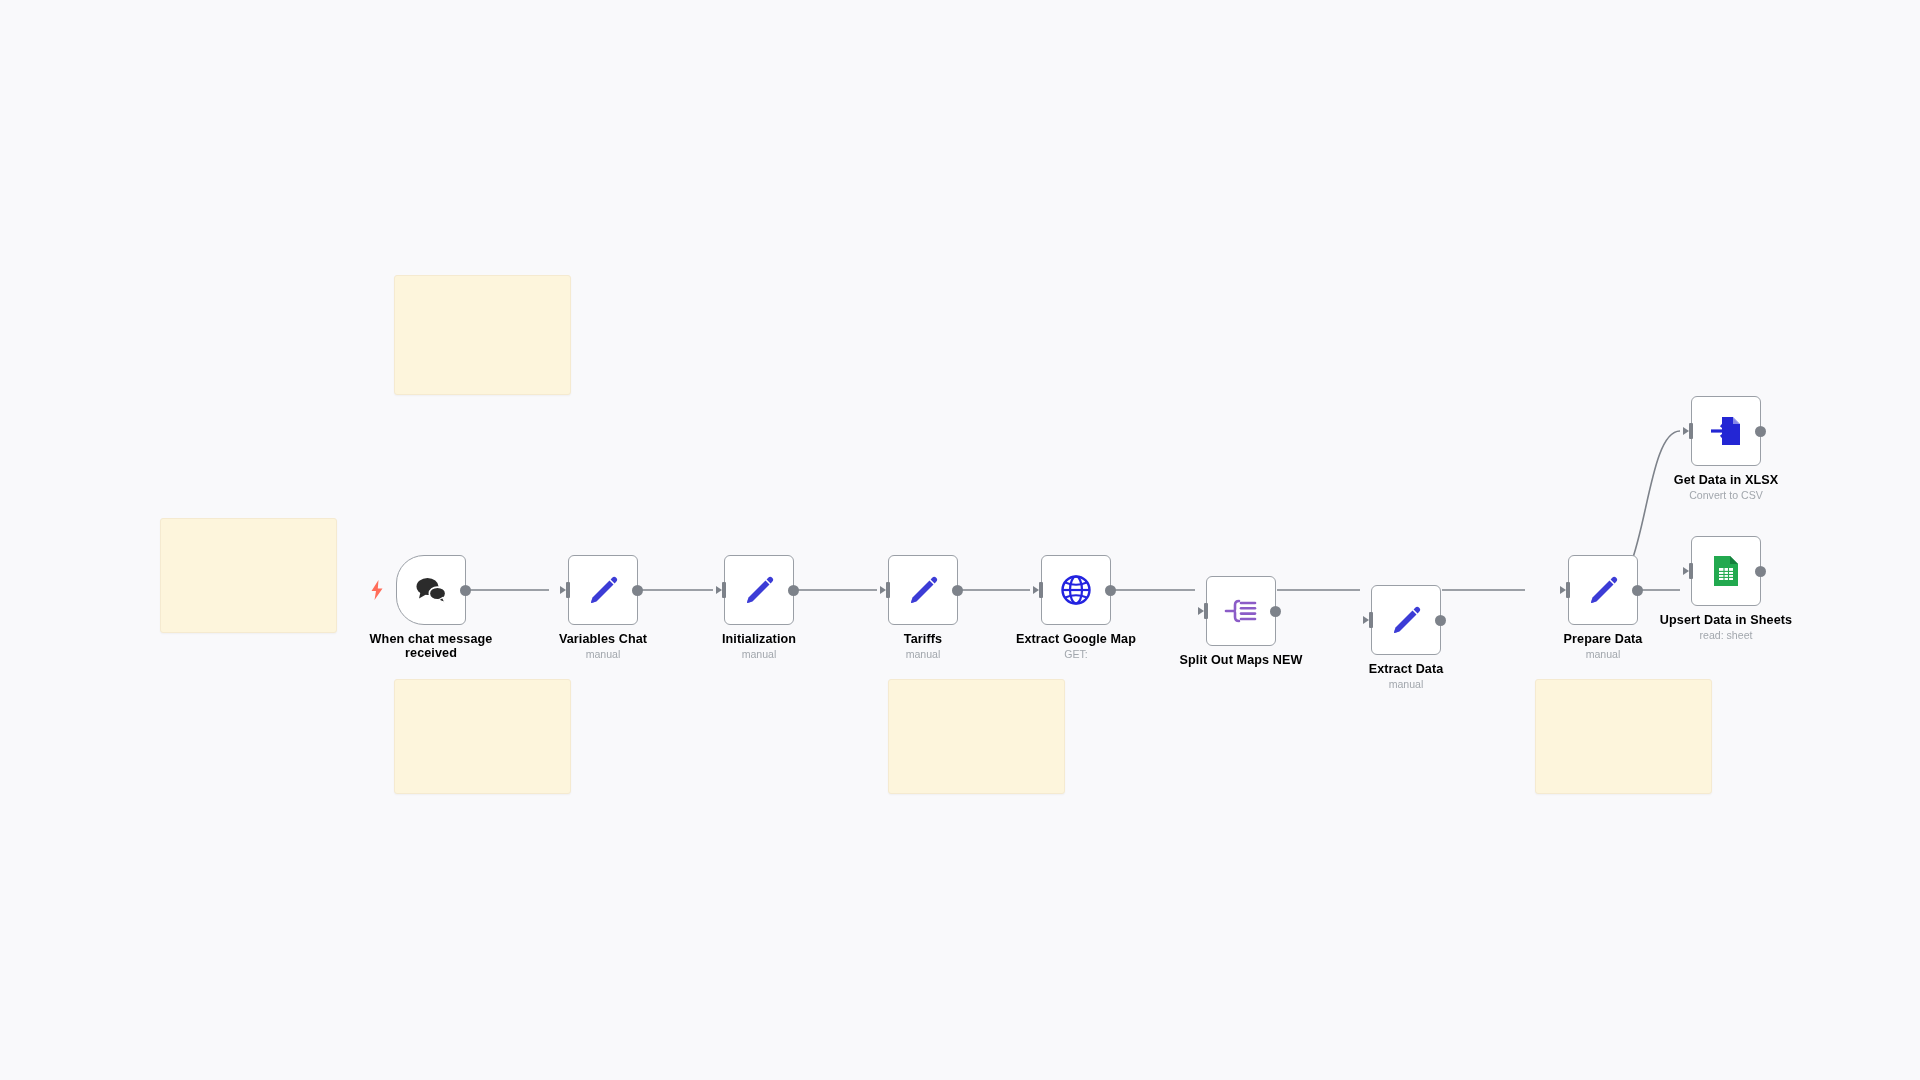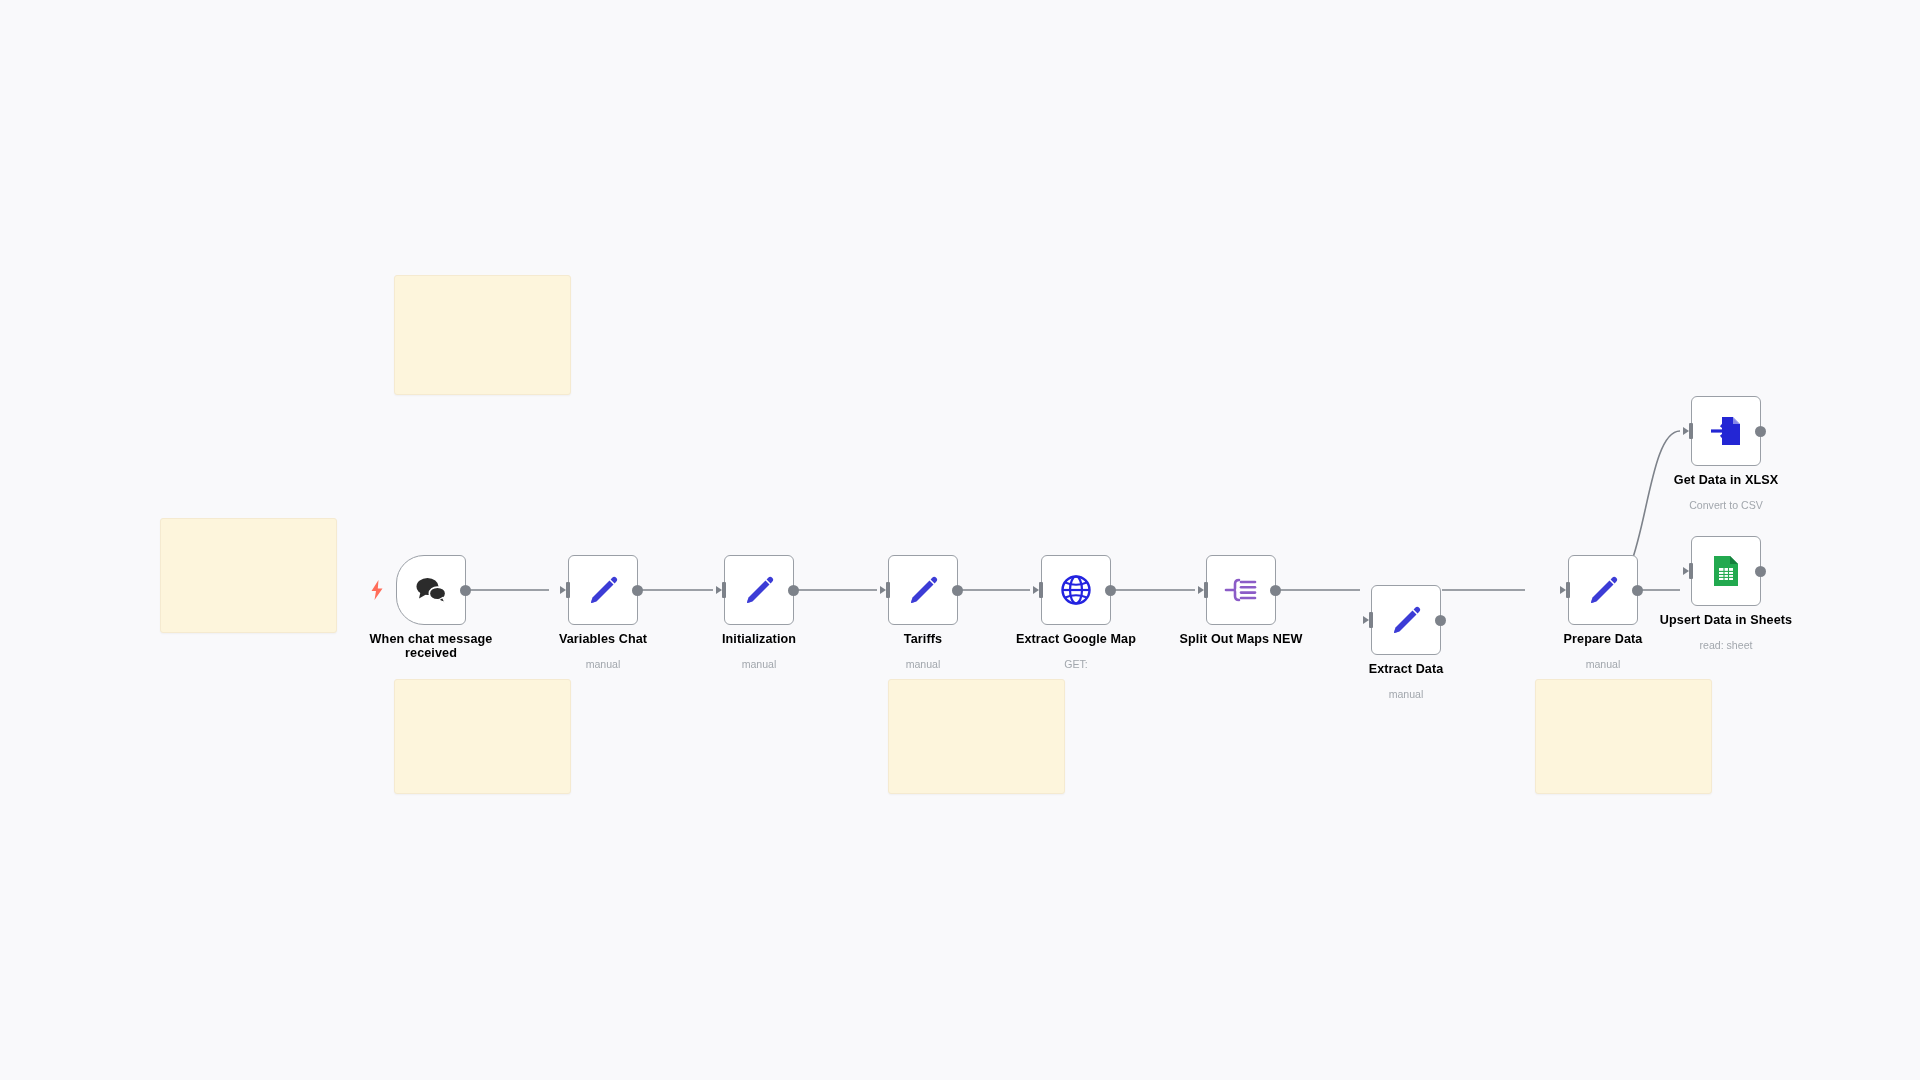--- a/index.html
+++ b/index.html
@@ -75,21 +75,21 @@
     font-weight: bold;
     color: #000000;
     line-height: 1.08;
     letter-spacing: 0.1px;
     white-space: pre-line;
   }
   .node-sub {
     font-size: 10.6px;
     color: #a2a7ad;
     line-height: 1.25;
-    margin-top: 11px;
+    margin-top: 1px;
   }
 
   
   .ep-out {
     position: absolute;
     width: 11px;
     height: 11px;
     border-radius: 50%;
     background: #7d828a;
     top: 50%;
@@ -282,21 +282,21 @@
             <span class="tri"></span>
             <span class="bar"></span>
           </div>
           <div class="ep-out"></div>
         </div>
         <div class="node-labels">
           <div class="node-title">Extract Google Map</div>
           <div class="node-sub">GET:</div>
         </div>
       </div>
-      <div class="node" style="left: 1206px; top: 555px; width: 70px; height: 49px;">
+      <div class="node" style="left: 1206px; top: 576px; width: 70px; height: 49px;">
         <div class="node-box">
           <span>
             <svg class="icon-svg" width="34" height="28" viewBox="0 0 34 28">
       <g stroke="#8b5cc7" stroke-width="2.6" fill="none" stroke-linecap="round">
         <line x1="2" y1="14" x2="9" y2="14"></line>
         <path d="M15 4 Q11 4 11 8 L11 12 Q11 14 9.5 14 Q11 14 11 16 L11 20 Q11 24 15 24"></path>
         <line x1="17" y1="6" x2="31" y2="6"></line>
         <line x1="17" y1="11.3" x2="31" y2="11.3"></line>
         <line x1="17" y1="16.6" x2="31" y2="16.6"></line>
         <line x1="17" y1="22" x2="31" y2="22"></line>

